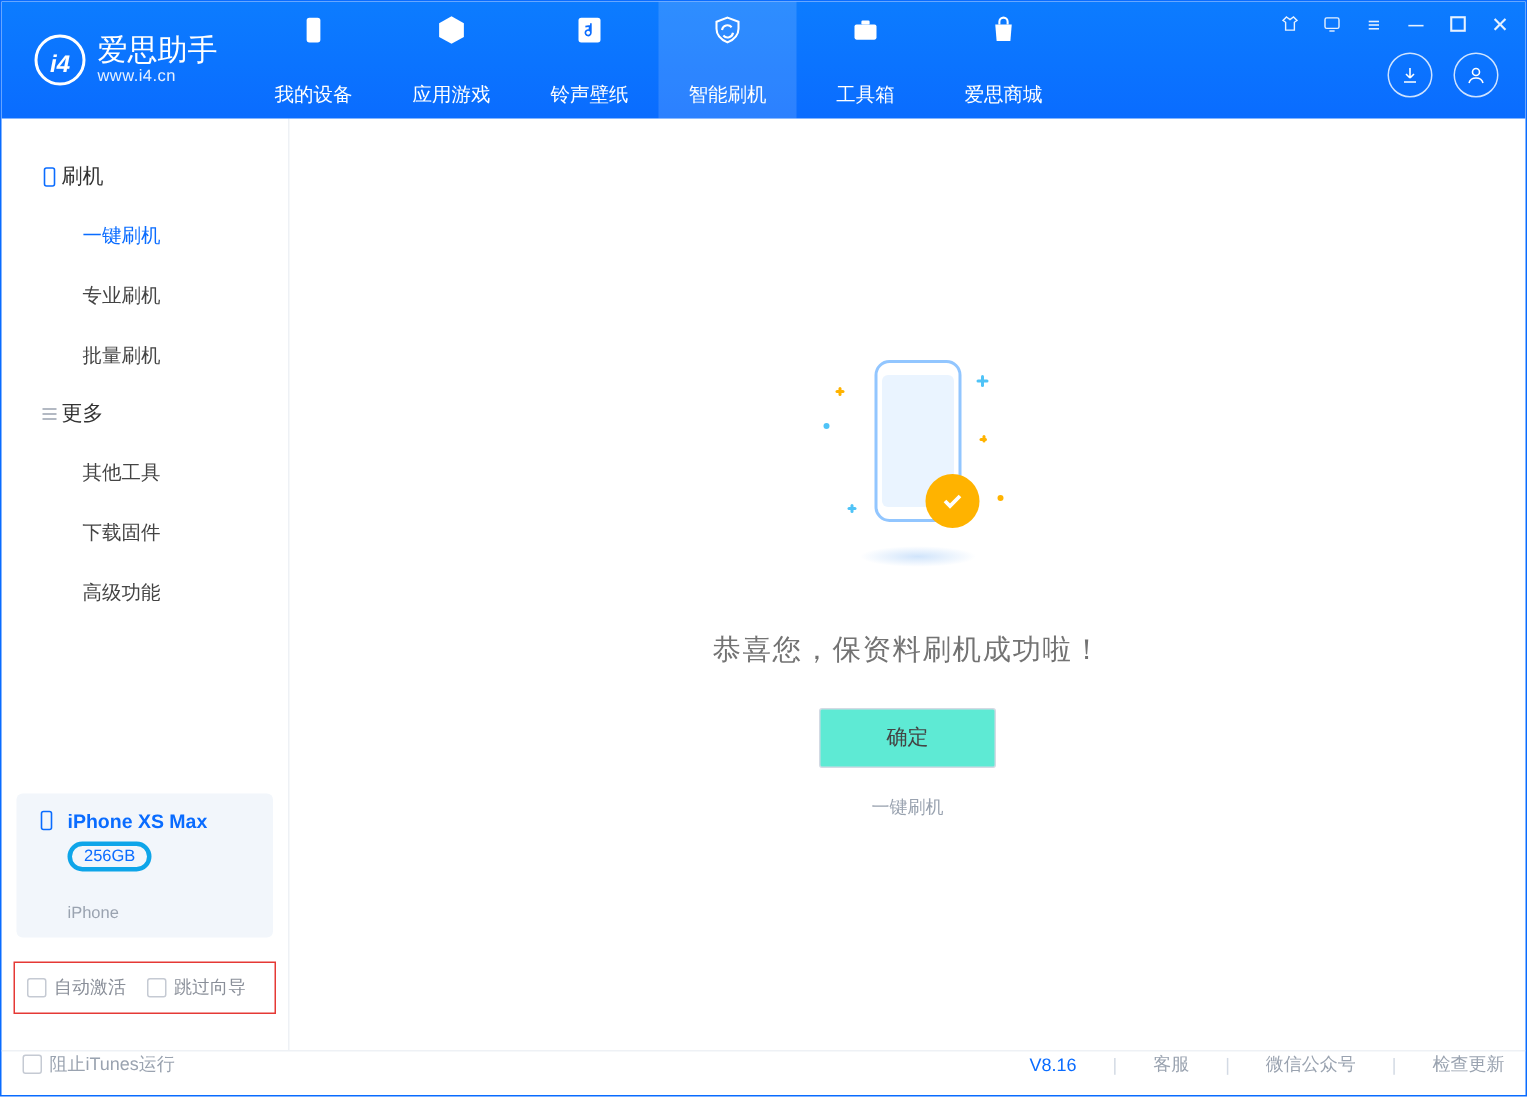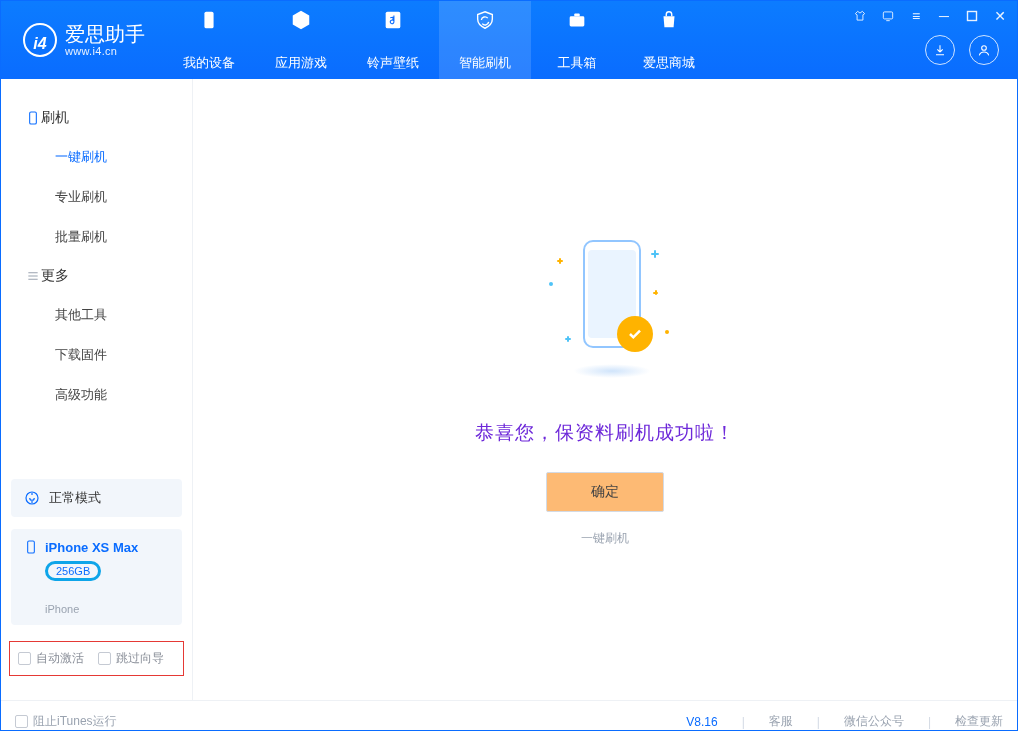--- a/index.html
+++ b/index.html
@@ -53,25 +53,25 @@
 .s1 { left:32px; top:26px; color:#ffb300; width:6px; height:6px; }
 .s1::before{left:2px;width:2px;height:6px;} .s1::after{top:2px;height:2px;width:6px;}
 .s2 { left:126px; top:18px; color:#4fc3f7; }
 .s3 { left:40px; top:104px; color:#4fc3f7; width:6px; height:6px;}
 .s3::before{left:2px;width:2px;height:6px;} .s3::after{top:2px;height:2px;width:6px;}
 .s4 { left:128px; top:58px; color:#ffb300; width:5px;height:5px;}
 .s4::before{left:2px;width:1.5px;height:5px;} .s4::after{top:2px;height:1.5px;width:5px;}
 .dot { position:absolute; width:4px; height:4px; border-radius:50%; }
 .d1 { left:24px; top:50px; background:#4fc3f7; }
 .d2 { left:140px; top:98px; background:#ffb300; }
-.msg { font-size:19px; color:#6d28d9; letter-spacing:1px; margin-bottom:26px; }
-.ok-btn { border:1px solid #d3dae4; background:#fdba74; padding:10px 44px; font-size:14px; color:#444; cursor:pointer; border-radius:2px; }
+.msg { font-size:19px; color:#737373; letter-spacing:1px; margin-bottom:26px; }
+.ok-btn { border:1px solid #d3dae4; background:#5eead4; padding:10px 44px; font-size:14px; color:#444; cursor:pointer; border-radius:2px; }
 .log-link { margin-top:18px; font-size:12px; color:#9aa3b0; cursor:pointer; }
 
-.footer { height:30px; border-top:1px solid #eef1f5; display:flex; align-items:flex-end; padding:0 14px; font-size:12px; color:#9aa3b0; }
+.footer { height:30px; border-top:1px solid #eef1f5; display:flex; align-items:flex-start; padding:0 14px; font-size:12px; color:#9aa3b0; }
 .footer .chk { color:#9aa3b0; }
 .footer-right { margin-left:auto; display:flex; align-items:center; gap:24px; }
 .footer-right .sep { color:#d3dae4; }
 .footer-right span.link { cursor:pointer; }
 .ver { color:#0a6cff; }
 </style>
 </head>
 <body>
 
 <div class="header">
@@ -189,27 +189,20 @@
         <svg viewBox="0 0 24 24">
             <path d="M5 7h14M5 12h14M5 17h14" stroke="#9aa3b0" stroke-width="1.6"></path>
           </svg>
         <span>更多</span>
       </div>
       <div class="side-item">其他工具</div>
       <div class="side-item">下载固件</div>
       <div class="side-item">高级功能</div>
     </div>
 
-    <div class="mode-box">
-      <svg viewBox="0 0 24 24">
-          <circle cx="12" cy="12" r="8" fill="none" stroke="#0a6cff" stroke-width="1.6"></circle>
-          <path d="M9 12a3 3 0 006 0M12 5v3m0 8v3" stroke="#0a6cff" stroke-width="1.6" fill="none"></path>
-        </svg>
-      <span>正常模式</span>
-    </div>
     <div class="device-box">
       <div class="dn">
         <svg viewBox="0 0 24 24">
             <rect x="7" y="3" width="10" height="18" rx="2" fill="none" stroke="#0a6cff" stroke-width="1.6"></rect>
           </svg>
         <span>iPhone XS Max</span>
       </div>
       <div class="cap">256GB</div>
       <div class="dtype">iPhone</div>
     </div>

